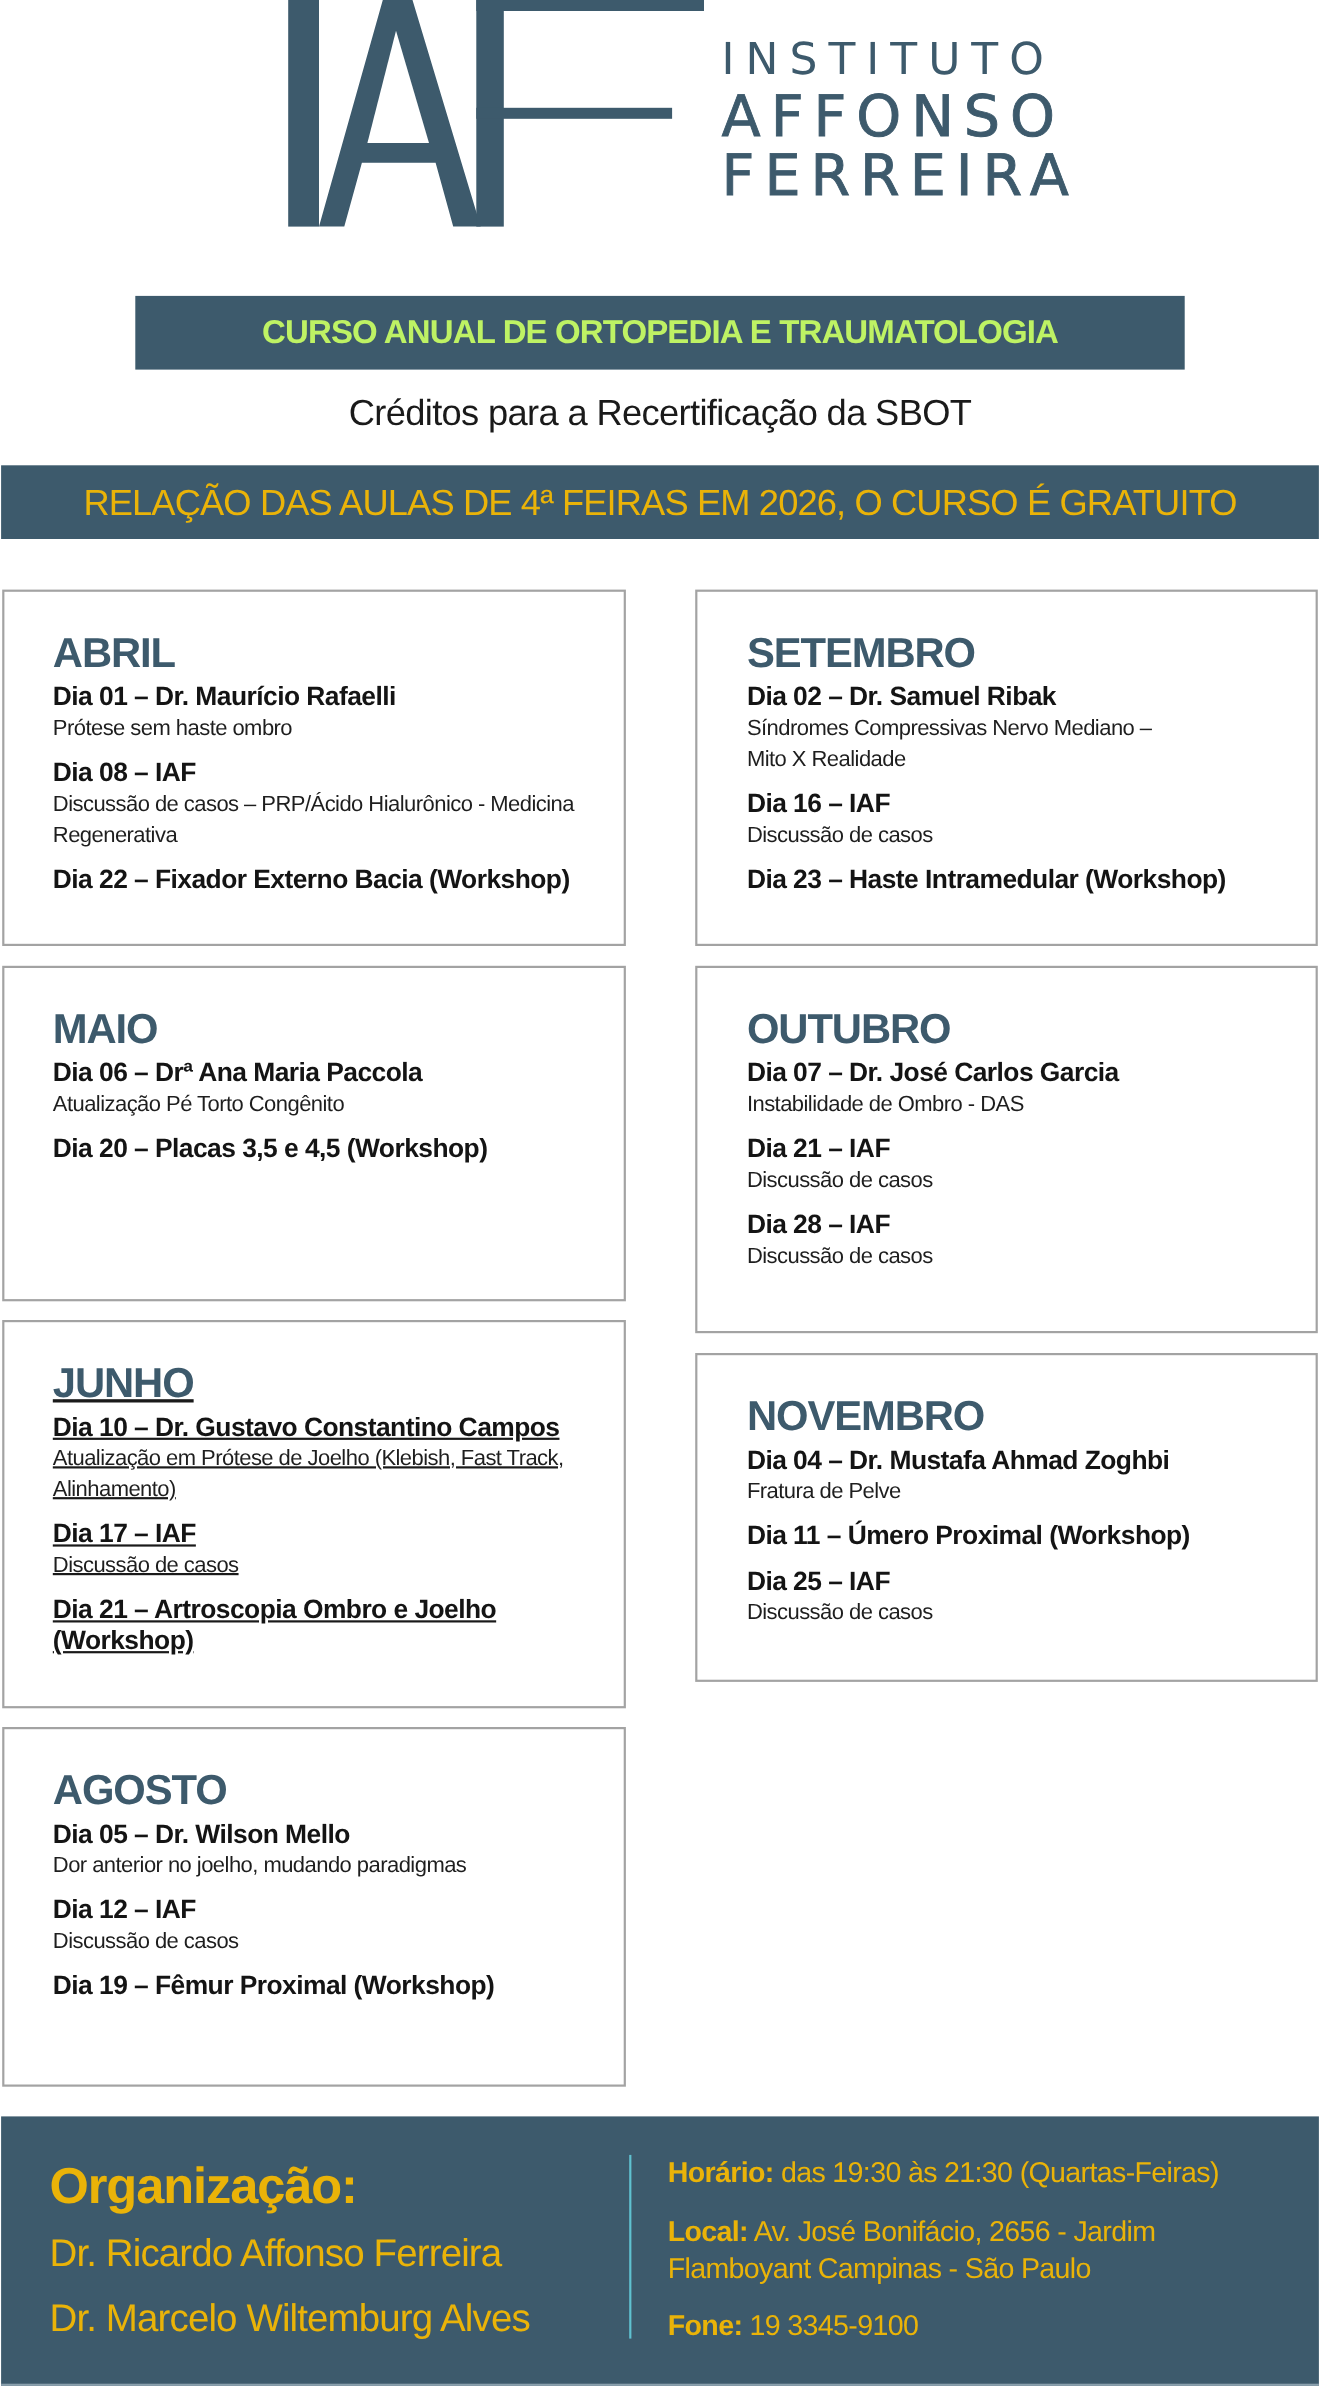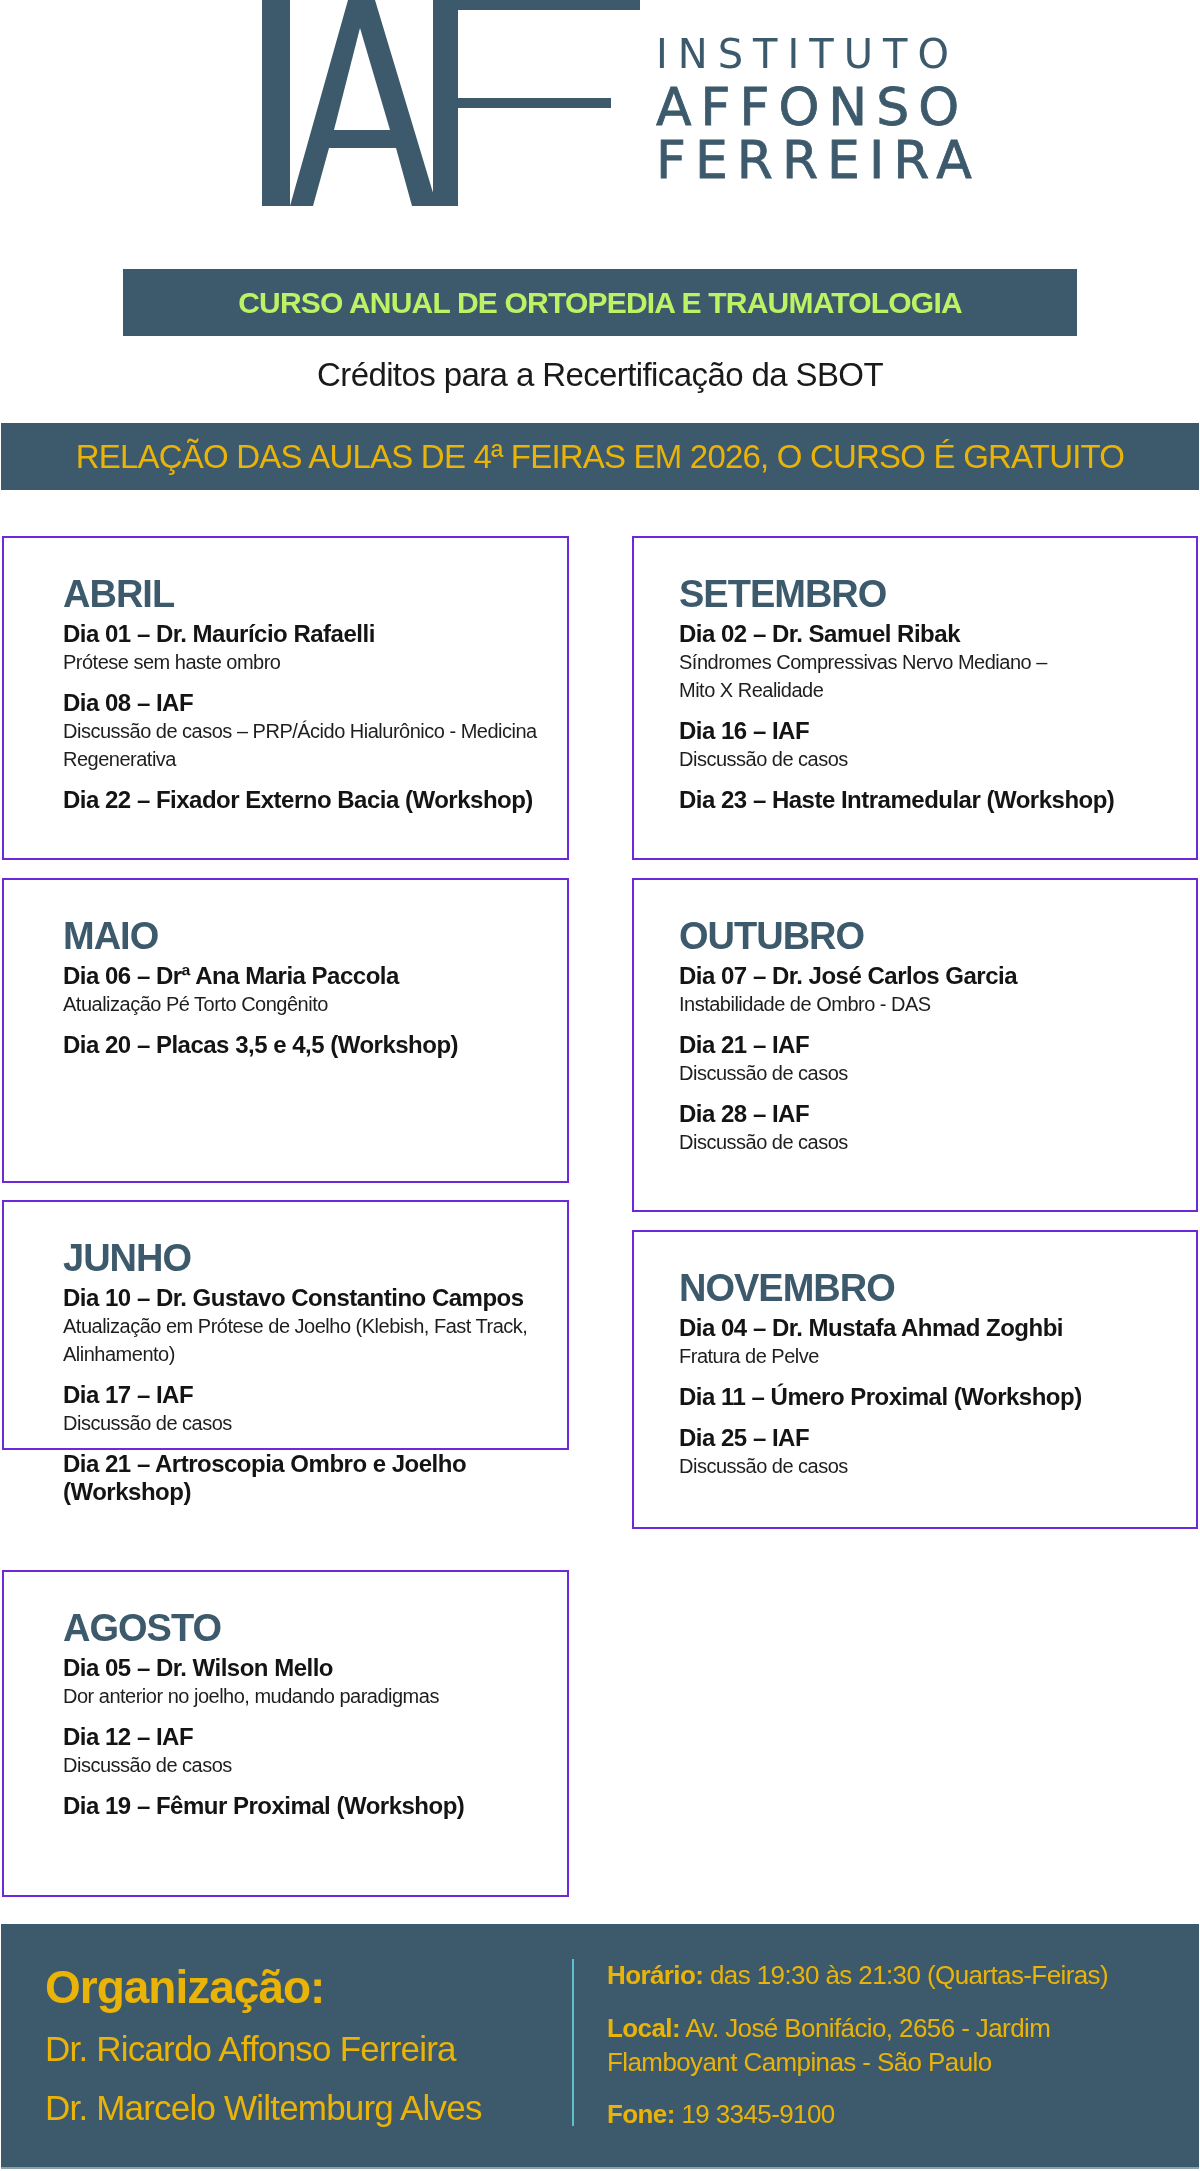--- a/index.html
+++ b/index.html
@@ -18,21 +18,21 @@
   .banner1 { position: absolute; left: 123px; top: 269px; width: 954px; height: 67px; background: #3d5a6c;
              color: #bef264; font-weight: bold; font-size: 30px; display: flex; align-items: center; justify-content: center;
              letter-spacing: -0.8px; white-space: nowrap; }
   .subtitle { position: absolute; left: 0; top: 356px; width: 1200px; text-align: center; font-size: 33px; color: #1a1a1a;
               letter-spacing: -0.6px; white-space: nowrap; }
   .banner2 { position: absolute; left: 1px; top: 423px; width: 1198px; height: 67px; background: #3d5a6c;
              color: #eab308; font-size: 33px; display: flex; align-items: center; justify-content: center;
              letter-spacing: -0.8px; white-space: nowrap; }
 
   
-  .month { position: absolute; border: 2px solid #6d28d9; background: #fff; padding: 34px 20px 0 59px; }
+  .month { position: absolute; border: 2px solid #a3a3a3; background: #fff; padding: 34px 20px 0 44px; }
   .month h2 { font-size: 38px; font-weight: bold; color: #3d5a6c; letter-spacing: -1px; line-height: 44px; margin-bottom: 4px; }
   .entry { margin-bottom: 13px; }
   .entry .title { display: block; font-size: 24px; font-weight: bold; line-height: 28px; letter-spacing: -0.5px; color: #141414; }
   .entry .desc { display: block; font-size: 20px; line-height: 28px; letter-spacing: -0.5px; color: #1e1e1e; }
   .left-col { left: 2px; width: 567px; }
   .right-col { left: 632px; width: 566px; padding-left: 45px; }
 
   
   .footer { position: absolute; left: 1px; top: 1924px; width: 1198px; height: 245px; background: #3d5a6c; color: #eab308; border-bottom: 2px solid #8aa0ad; }
   .org-title { position: absolute; left: 44px; top: 36px; font-size: 46px; font-weight: bold; letter-spacing: -1px; }
@@ -86,21 +86,21 @@
   <h2>MAIO</h2>
   <div class="entry">
     <span class="title">Dia 06 – Drª Ana Maria Paccola</span>
     <span class="desc">Atualização Pé Torto Congênito</span>
   </div>
   <div class="entry">
     <span class="title">Dia 20 – Placas 3,5 e 4,5 (Workshop)</span>
   </div>
 </div>
 
-<div class="month left-col" style="top:1200px;height:250px;">
+<div class="month left-col" style="top:1200px;height:353px;text-decoration:underline;">
   <h2>JUNHO</h2>
   <div class="entry">
     <span class="title">Dia 10 – Dr. Gustavo Constantino Campos</span>
     <span class="desc" style="width:470px;">Atualização em Prótese de Joelho (Klebish, Fast Track, Alinhamento)</span>
   </div>
   <div class="entry">
     <span class="title">Dia 17 – IAF</span>
     <span class="desc">Discussão de casos</span>
   </div>
   <div class="entry">

